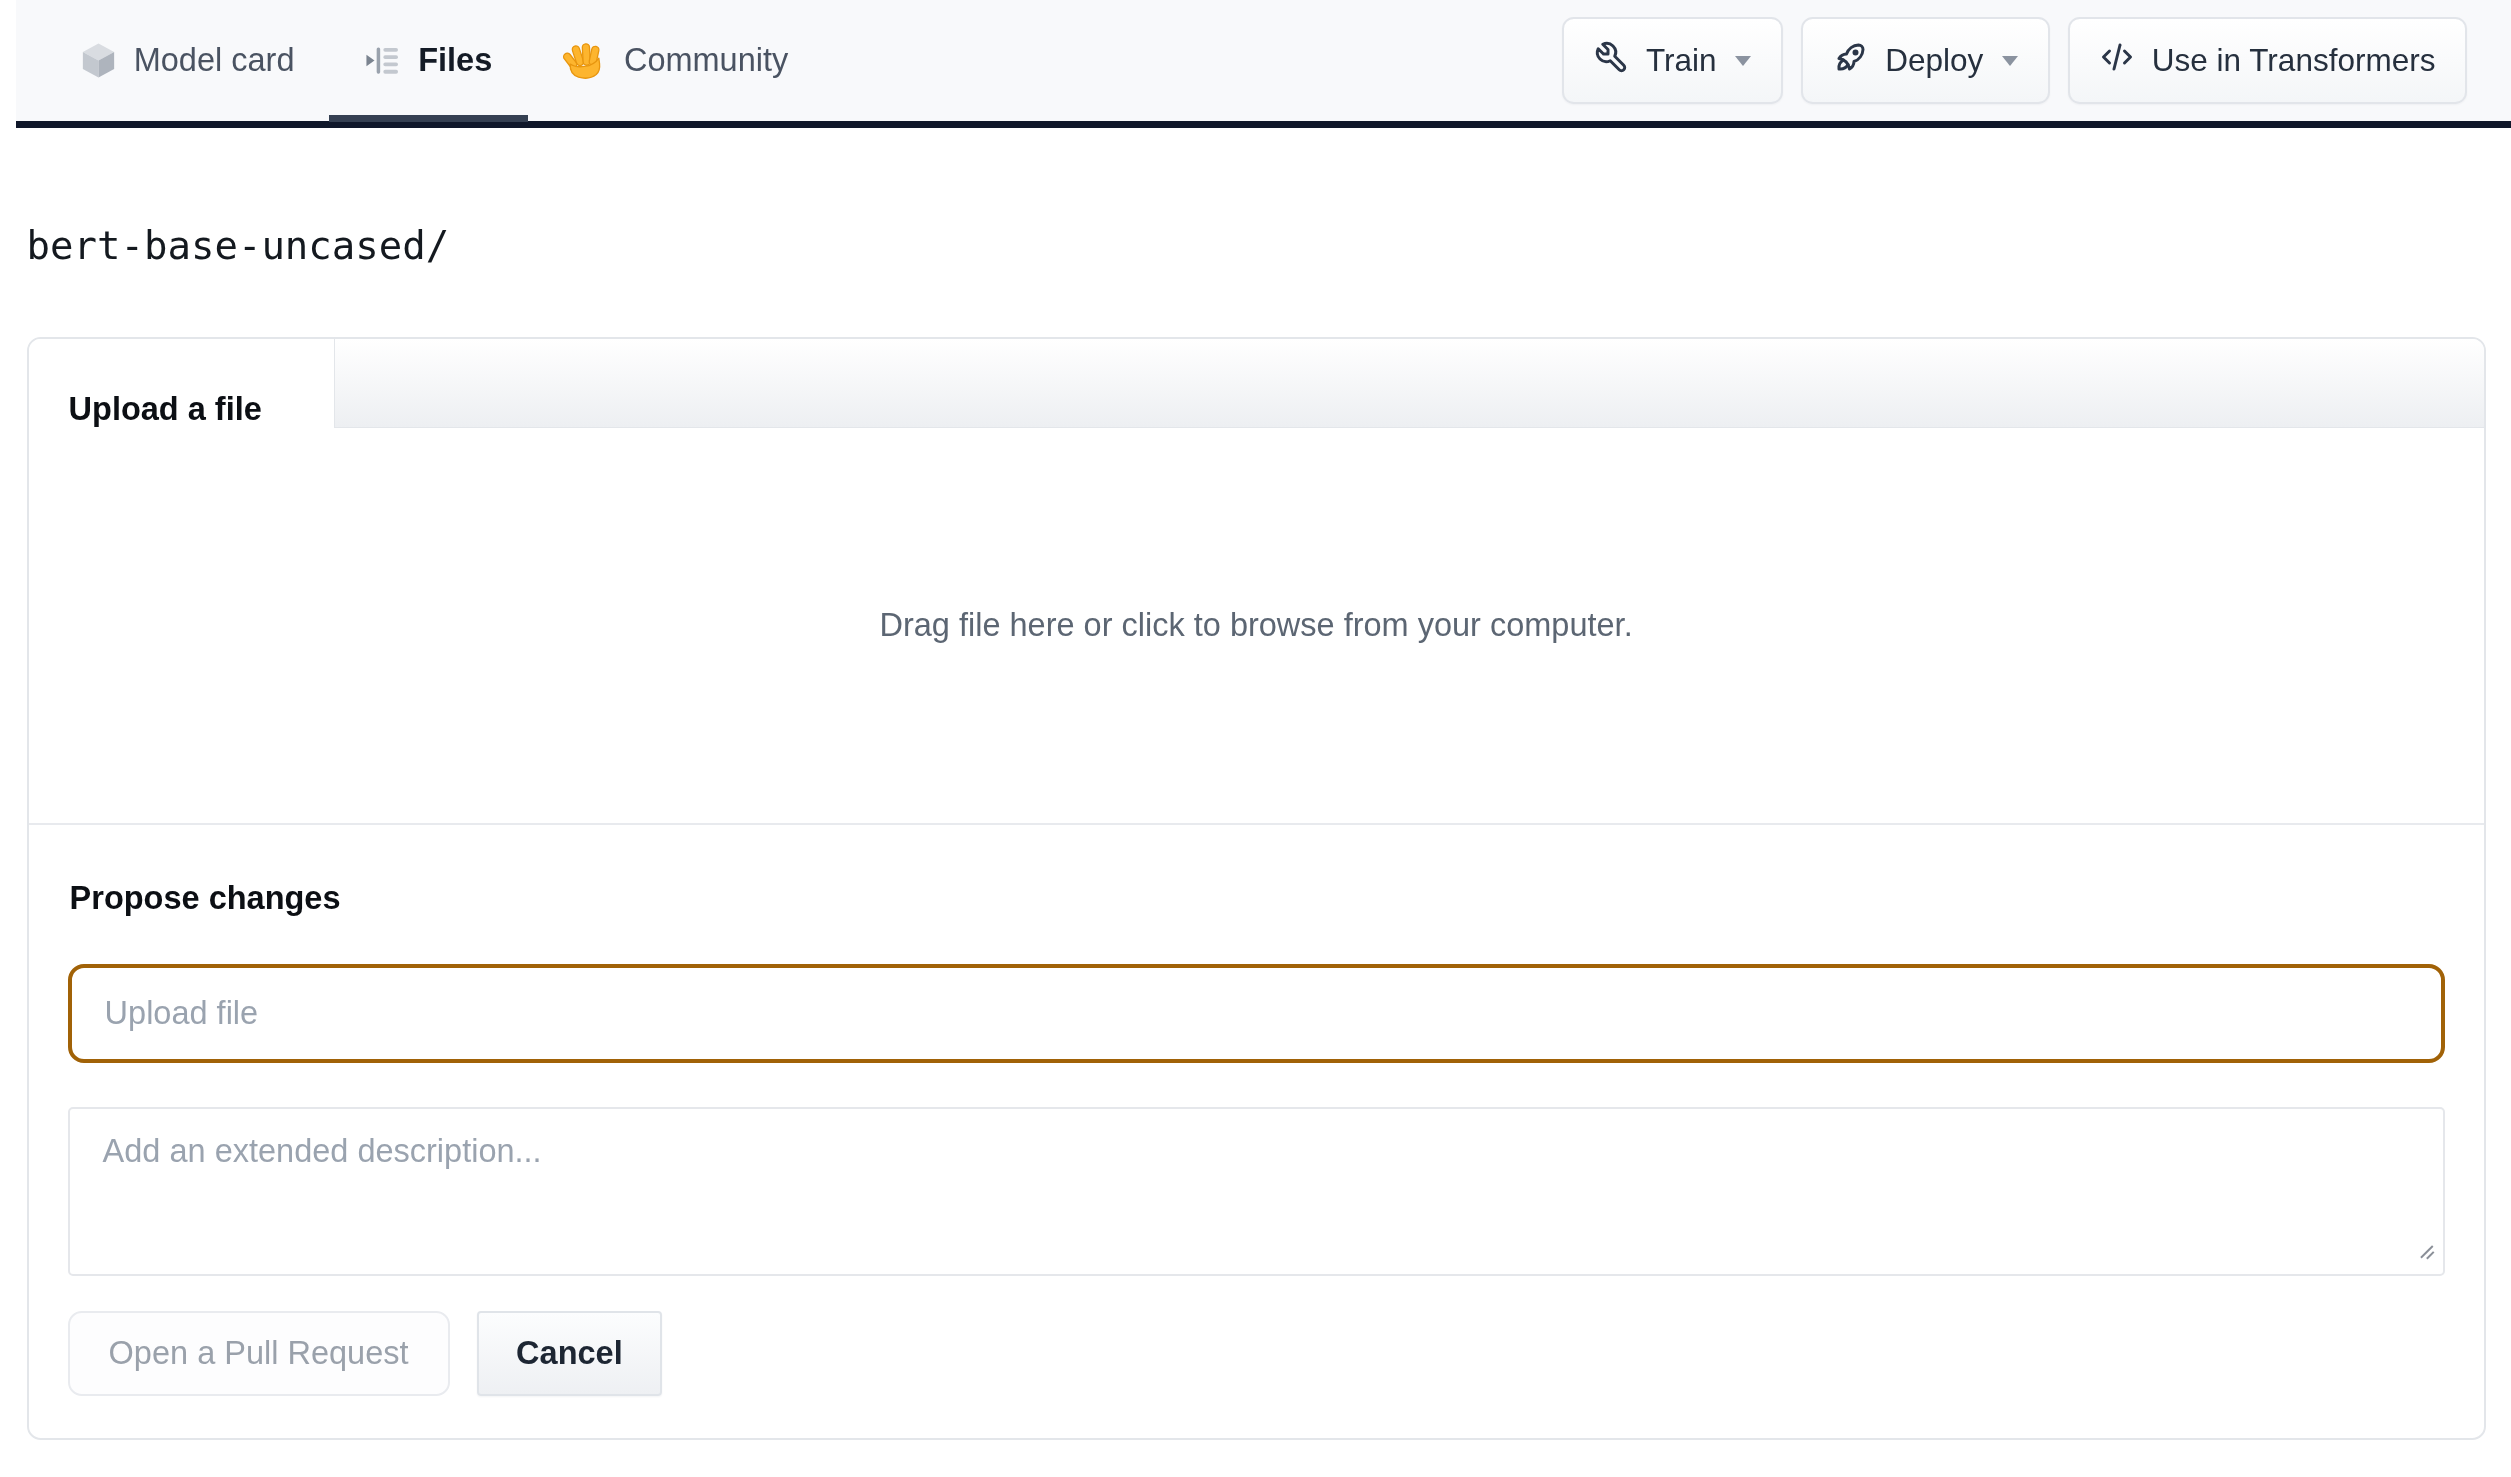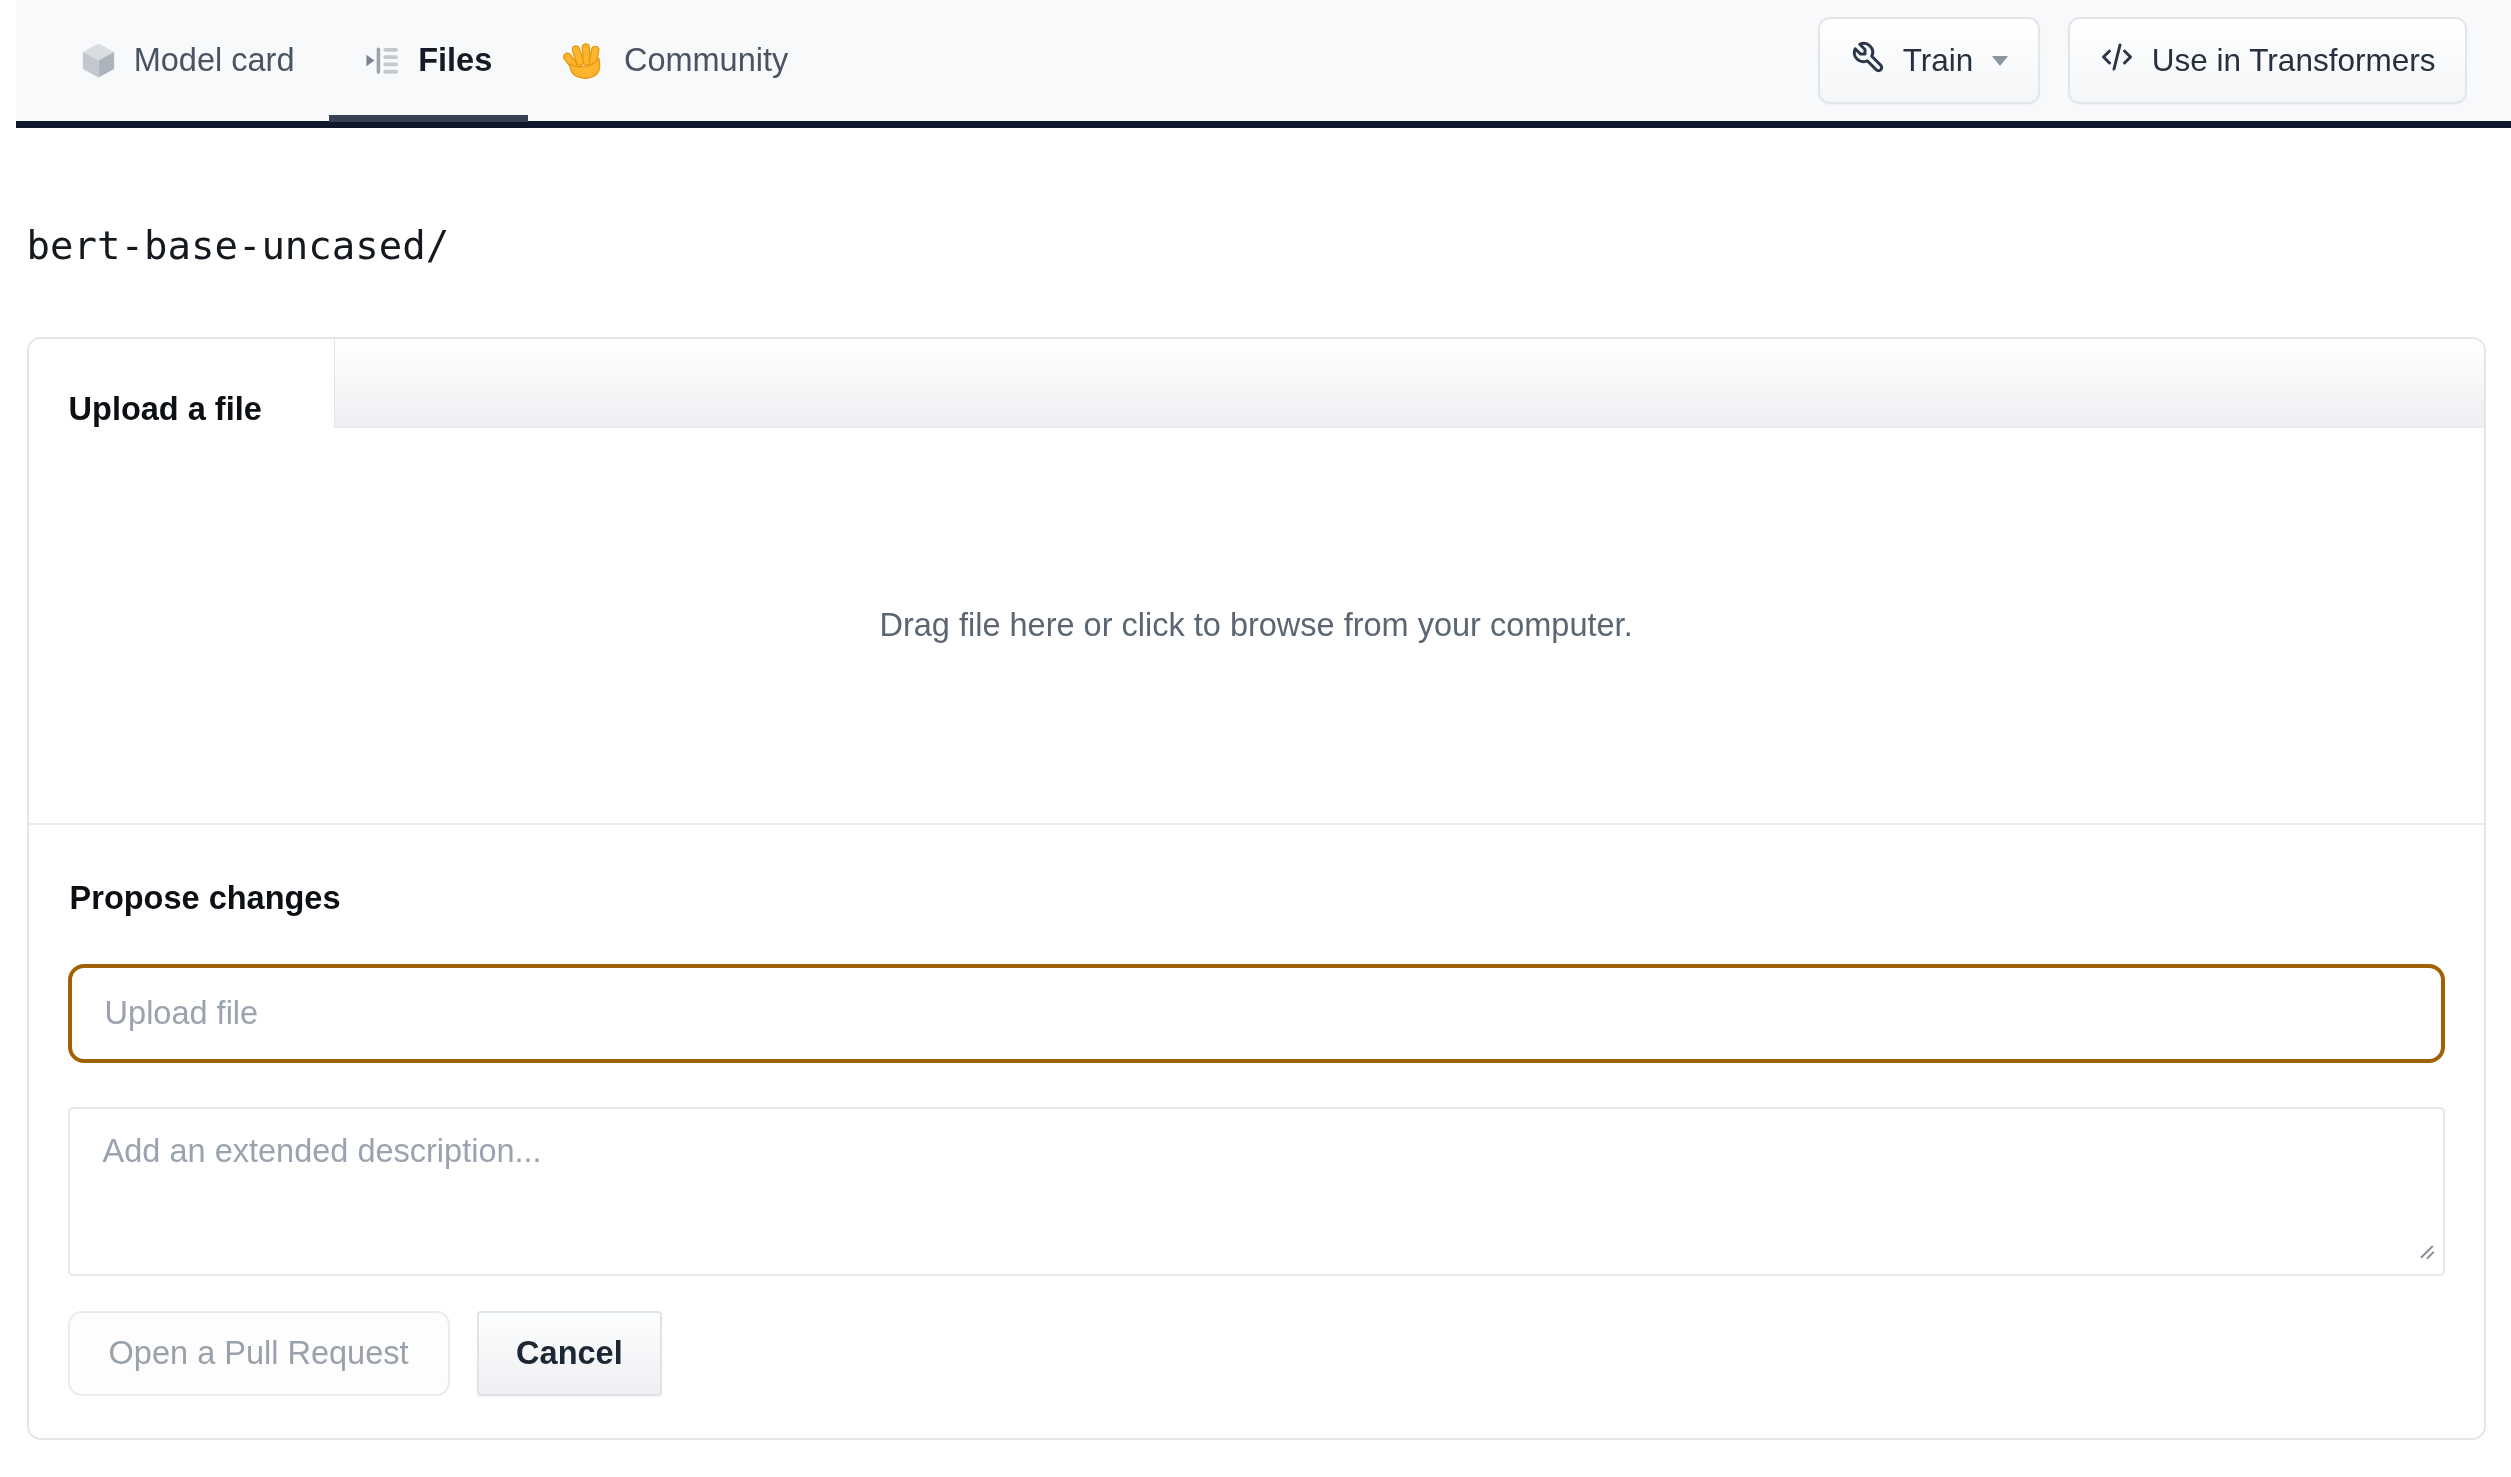--- a/index.html
+++ b/index.html
@@ -30,21 +30,21 @@
   }
   .tab .ticon { display: flex; align-items: center; }
   .tab.active { padding: 0 36px; font-weight: 700; color: #141b26; }
   .tab.active::after {
     content: "";
     position: absolute;
     left: 0; right: 0; bottom: -1px;
     height: 6.9px;
     background: #354052;
   }
-  .actions { display: flex; align-items: center; gap: 28px; }
+  .actions { display: flex; align-items: center; gap: 18px; }
   .action-btn {
     height: 87px;
     display: flex;
     align-items: center;
     gap: 16.7px;
     padding: 0 29.6px;
     font-size: 31.5px;
     color: #26303e;
     background: linear-gradient(180deg, #ffffff 0%, #f4f6f8 100%);
     border: 2px solid #e2e5ea;
@@ -223,20 +223,31 @@
     <button class="action-btn">
       <span class="ticon">
         <svg width="36" height="36" viewBox="0 0 24 24" fill="none" stroke="#2b3648" stroke-width="2" stroke-linecap="round" stroke-linejoin="round">
           <path d="M7 10h3v-3l-3.5-3.5a6 6 0 0 1 8 8l6 6a2 2 0 0 1-3 3l-6-6a6 6 0 0 1-8-8l3.5 3.5"></path>
         </svg>
       </span>
       <span>Train</span>
       <span class="caret"></span>
     </button>
 
+    <button class="action-btn">
+      <span class="ticon">
+        <svg width="36" height="36" viewBox="0 0 24 24" fill="none" stroke="#2b3648" stroke-width="2" stroke-linecap="round" stroke-linejoin="round">
+          <path d="M4 13a8 8 0 0 1 7 7a6 6 0 0 0 3-5a9 9 0 0 0 6-8a3 3 0 0 0-3-3a9 9 0 0 0-8 6a6 6 0 0 0-5 3"></path>
+          <path d="M7 14a6 6 0 0 0-3 6a6 6 0 0 0 6-3"></path>
+          <circle cx="15" cy="9" r="1"></circle>
+        </svg>
+      </span>
+      <span>Deploy</span>
+      <span class="caret"></span>
+    </button>
 
     <button class="action-btn">
       <span class="ticon">
         <svg width="36" height="36" viewBox="0 0 24 24" fill="none" stroke="#2b3648" stroke-width="2" stroke-linecap="round" stroke-linejoin="round">
           <path d="M7 8l-4 4l4 4"></path>
           <path d="M17 8l4 4l-4 4"></path>
           <path d="M14 4l-4 16"></path>
         </svg>
       </span>
       <span>Use in Transformers</span>

